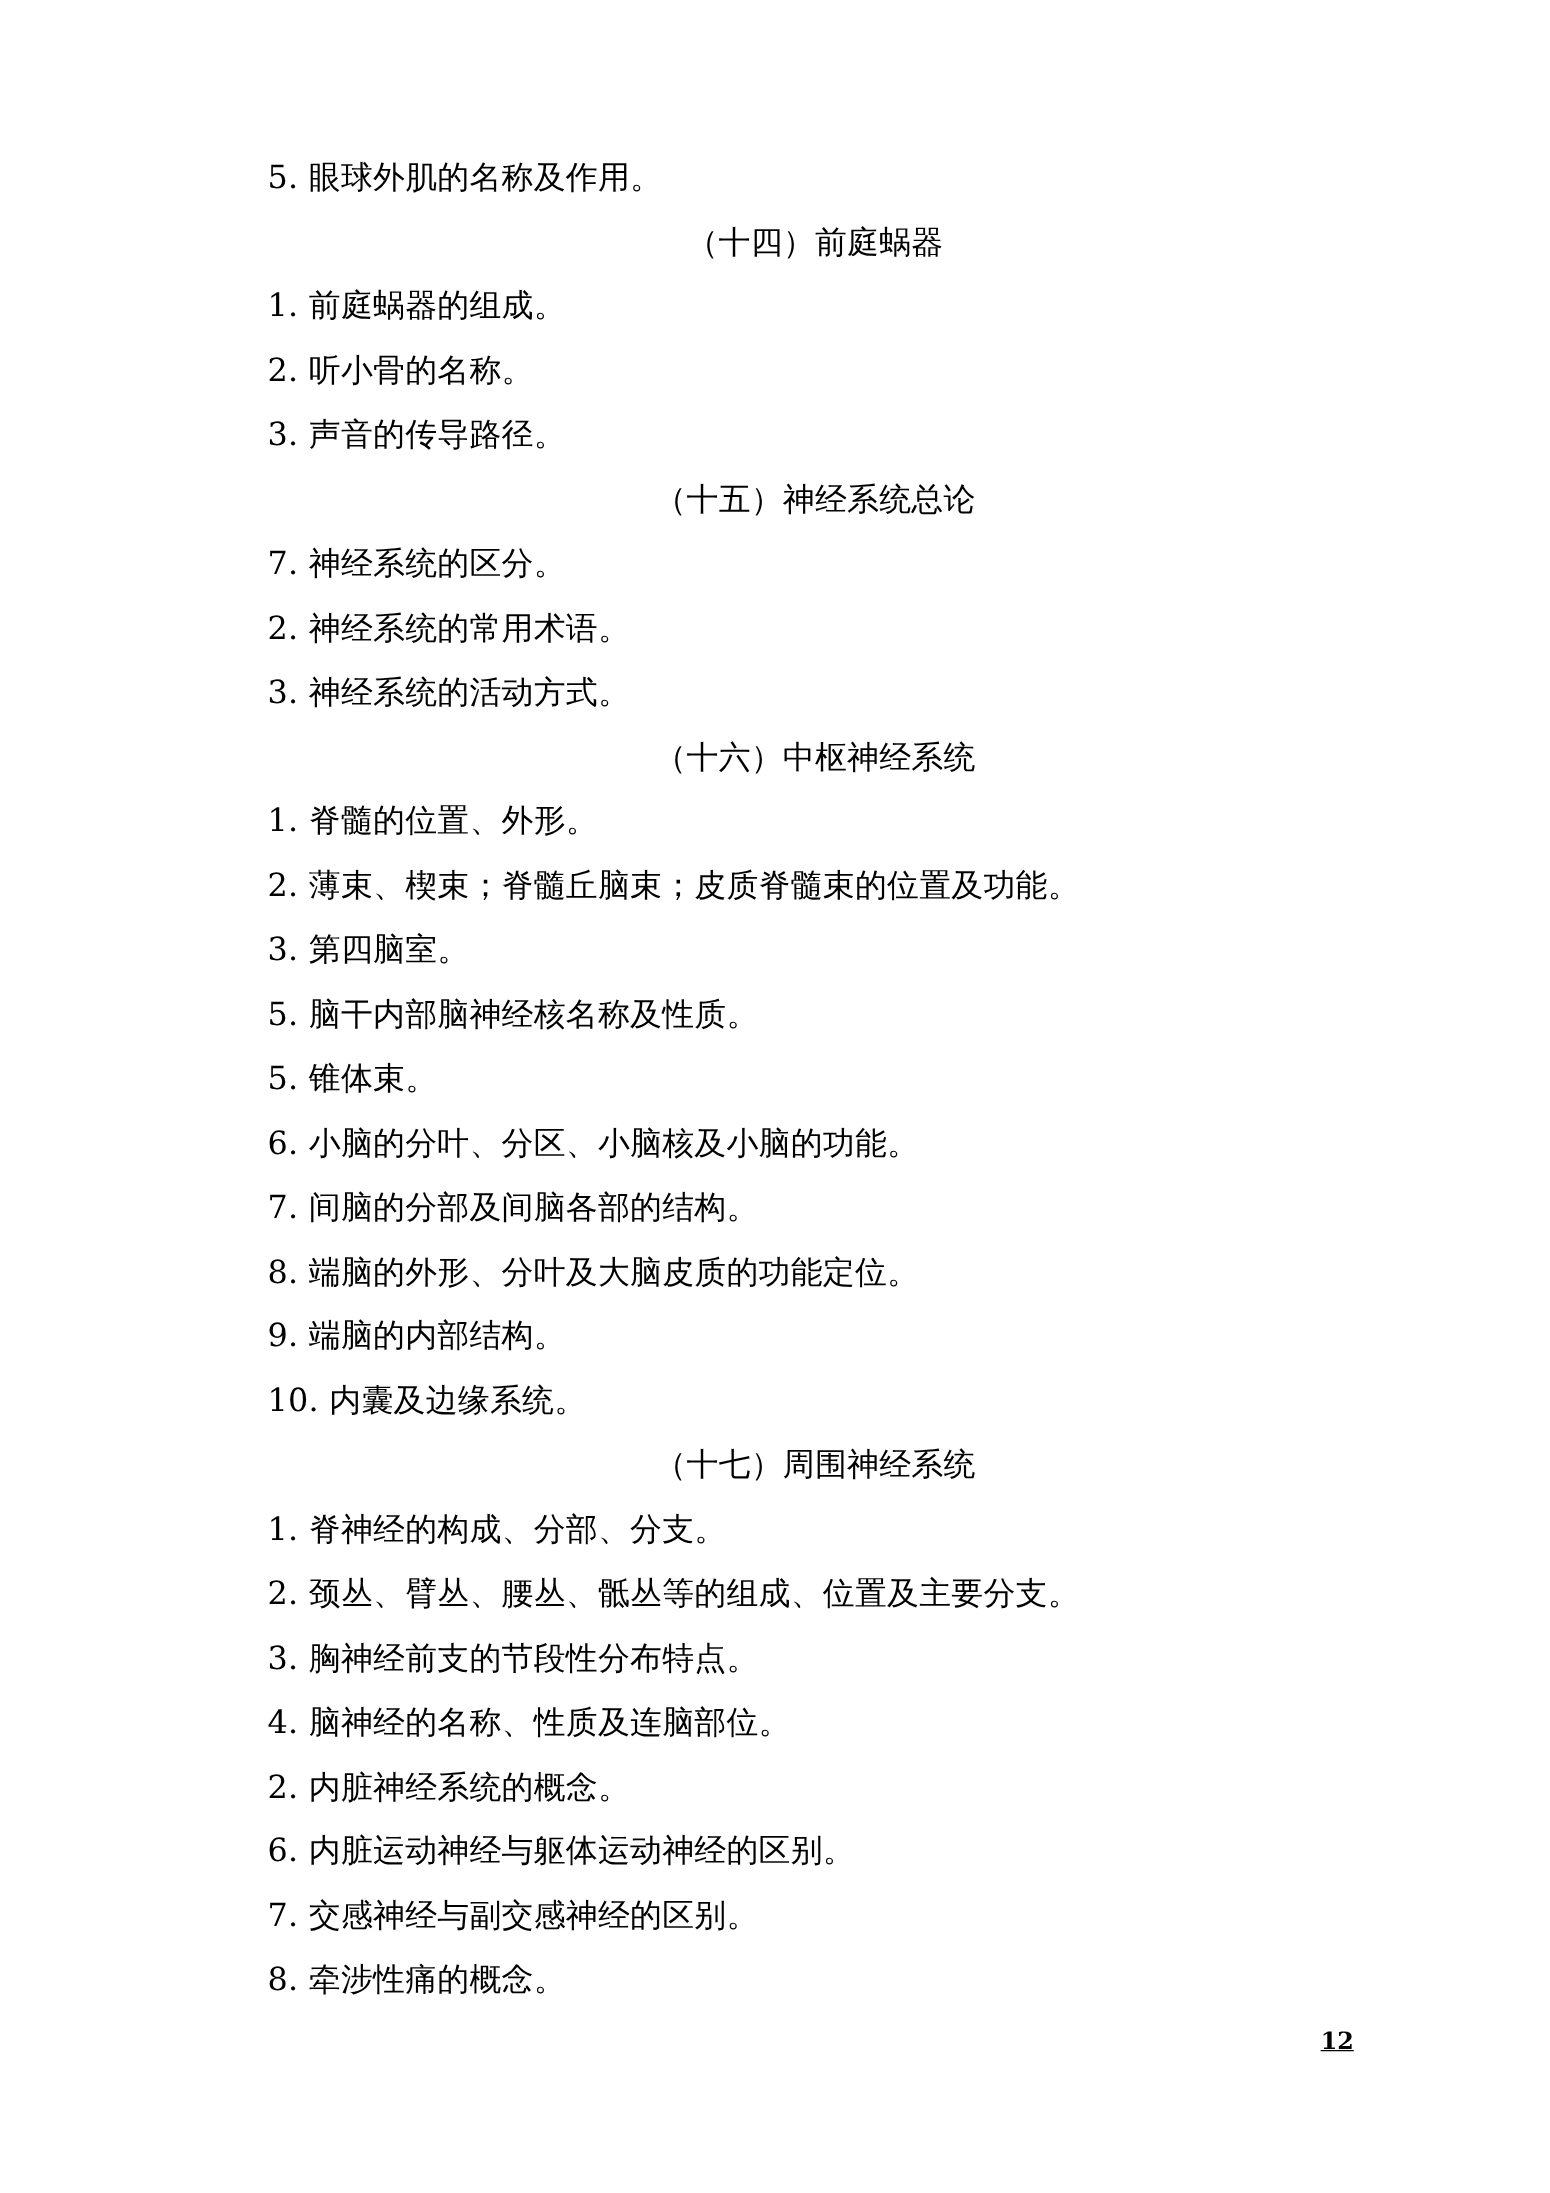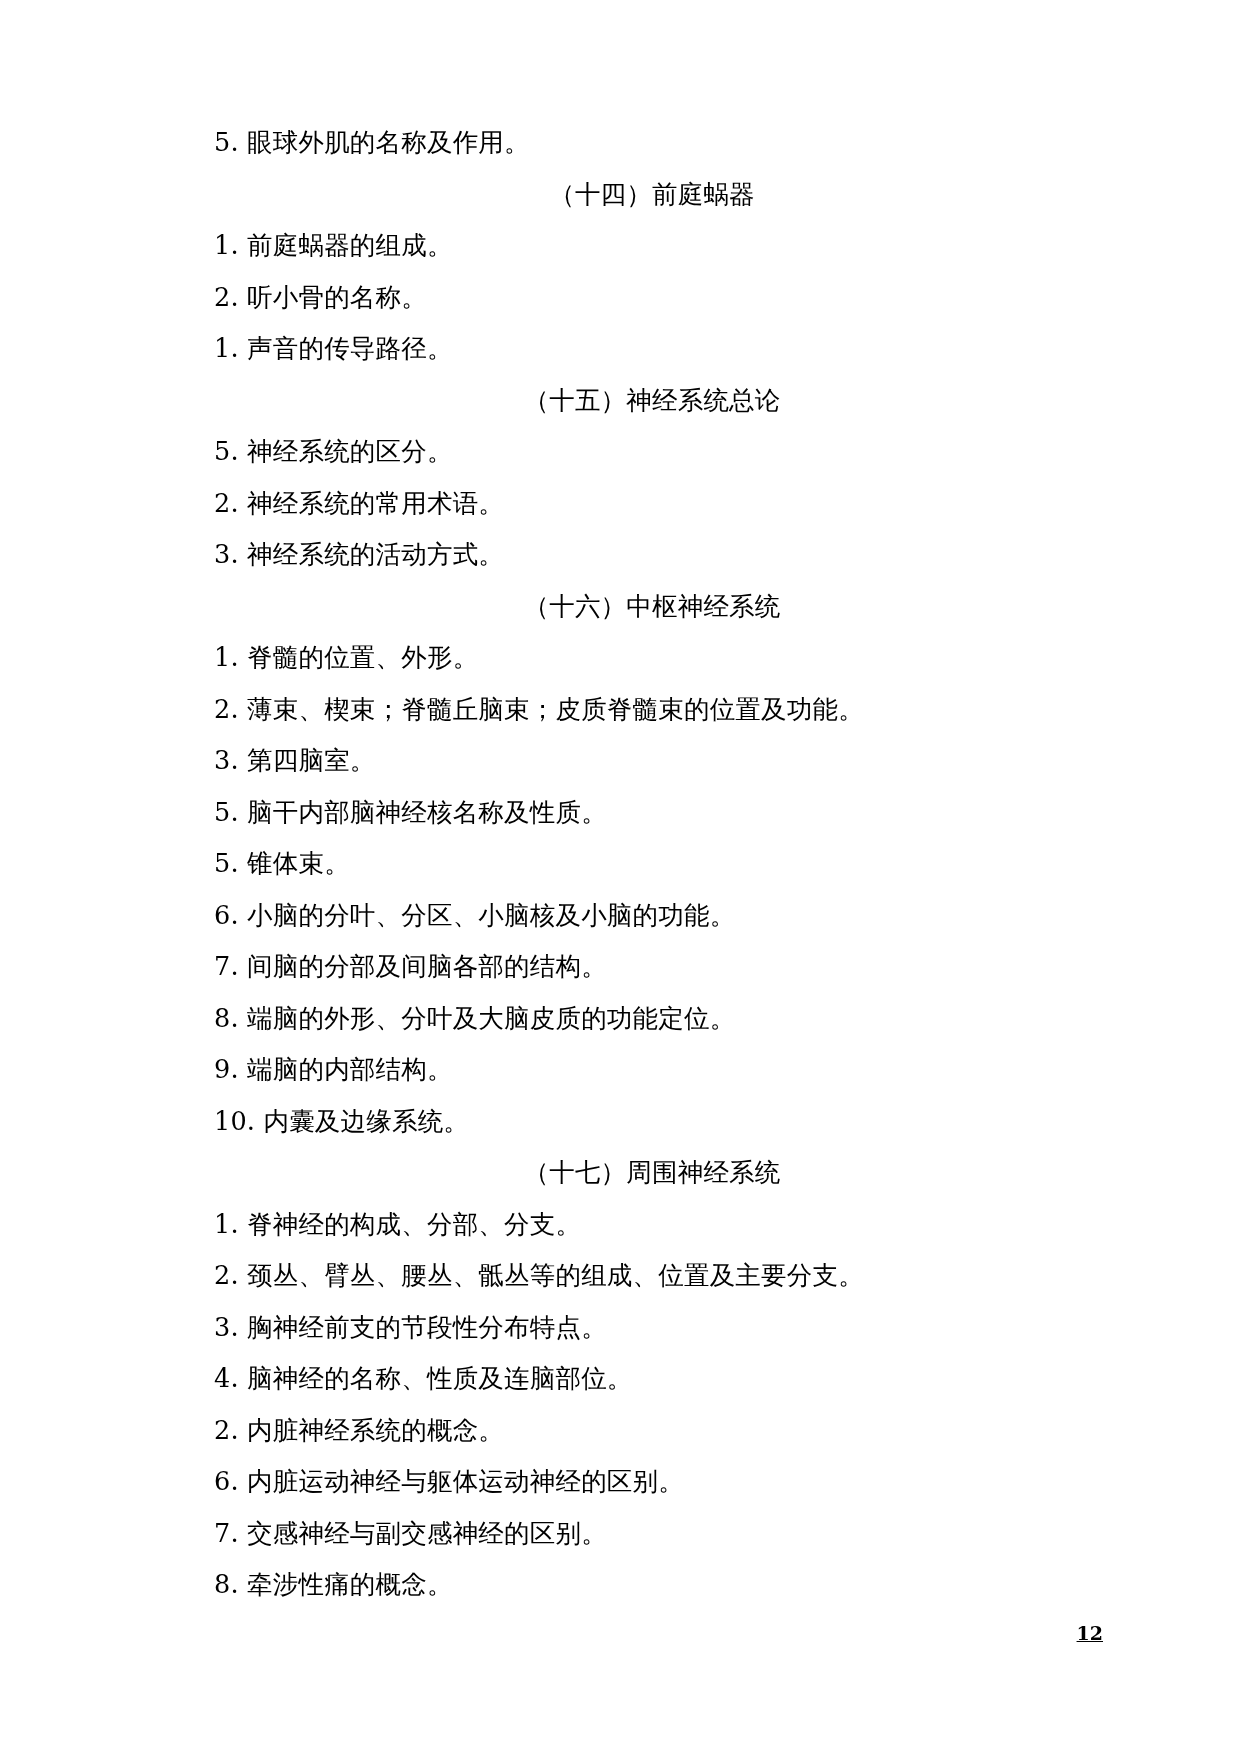--- a/index.html
+++ b/index.html
@@ -33,40 +33,40 @@
   }
   .heading {
     padding-left: 14px;
     text-align: center;
   }
   .item {
     padding-left: 14px;
   }
   .page-number {
     position: absolute;
-    right: 137px;
+    right: 157px;
     bottom: 110px;
     font-size: 19px;
     font-weight: bold;
     font-family: "DejaVu Serif", "Liberation Serif", serif;
     text-decoration: underline;
   }
 </style>
 </head>
 <body>
 
 <div class="page">
   <div class="content" id="content">
       <div class="line item">5. 眼球外肌的名称及作用。</div>
       <div class="line heading">（十四）前庭蜗器</div>
       <div class="line item">1. 前庭蜗器的组成。</div>
       <div class="line item">2. 听小骨的名称。</div>
-      <div class="line item">1. 声音的传导路径。</div>
+      <div class="line item">3. 声音的传导路径。</div>
       <div class="line heading">（十五）神经系统总论</div>
-      <div class="line item">5. 神经系统的区分。</div>
+      <div class="line item">7. 神经系统的区分。</div>
       <div class="line item">2. 神经系统的常用术语。</div>
       <div class="line item">3. 神经系统的活动方式。</div>
       <div class="line heading">（十六）中枢神经系统</div>
       <div class="line item">1. 脊髓的位置、外形。</div>
       <div class="line item">2. 薄束、楔束；脊髓丘脑束；皮质脊髓束的位置及功能。</div>
       <div class="line item">3. 第四脑室。</div>
       <div class="line item">5. 脑干内部脑神经核名称及性质。</div>
       <div class="line item">5. 锥体束。</div>
       <div class="line item">6. 小脑的分叶、分区、小脑核及小脑的功能。</div>
       <div class="line item">7. 间脑的分部及间脑各部的结构。</div>

